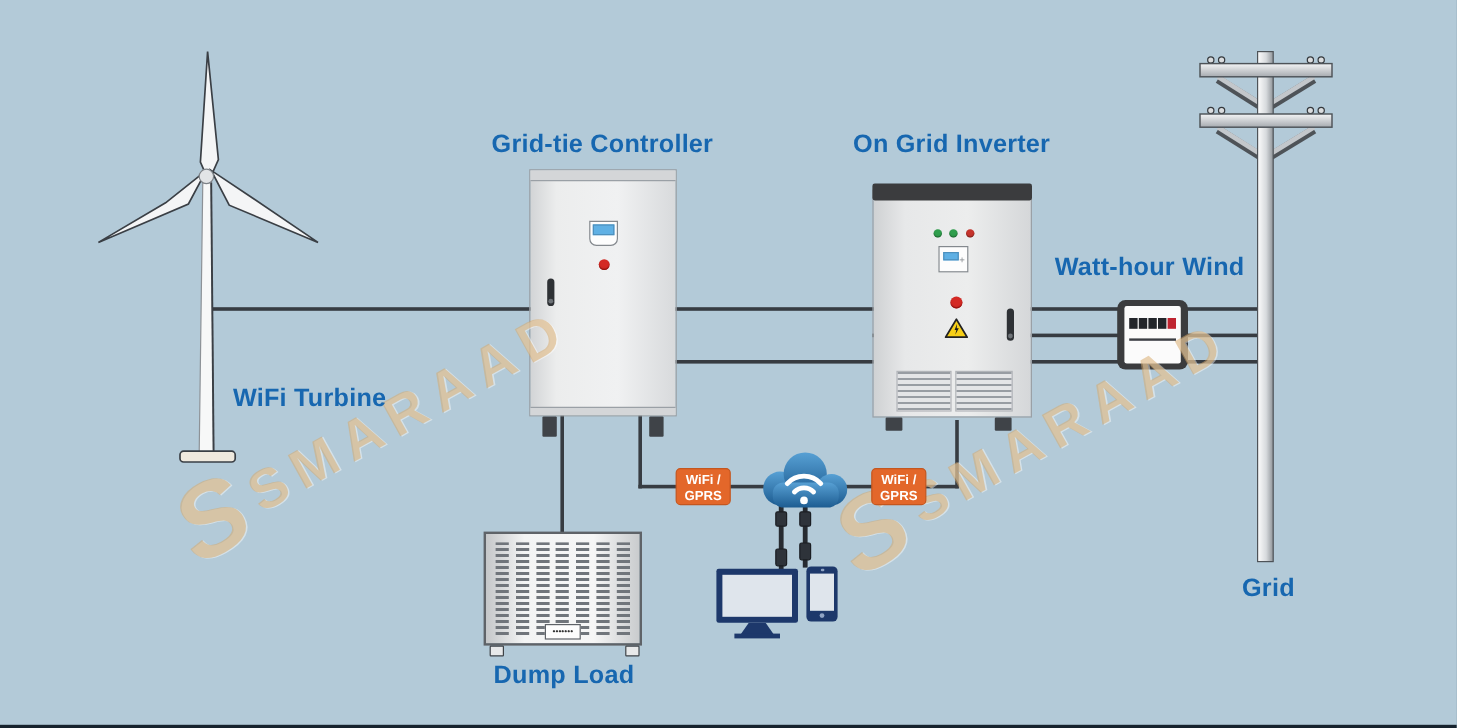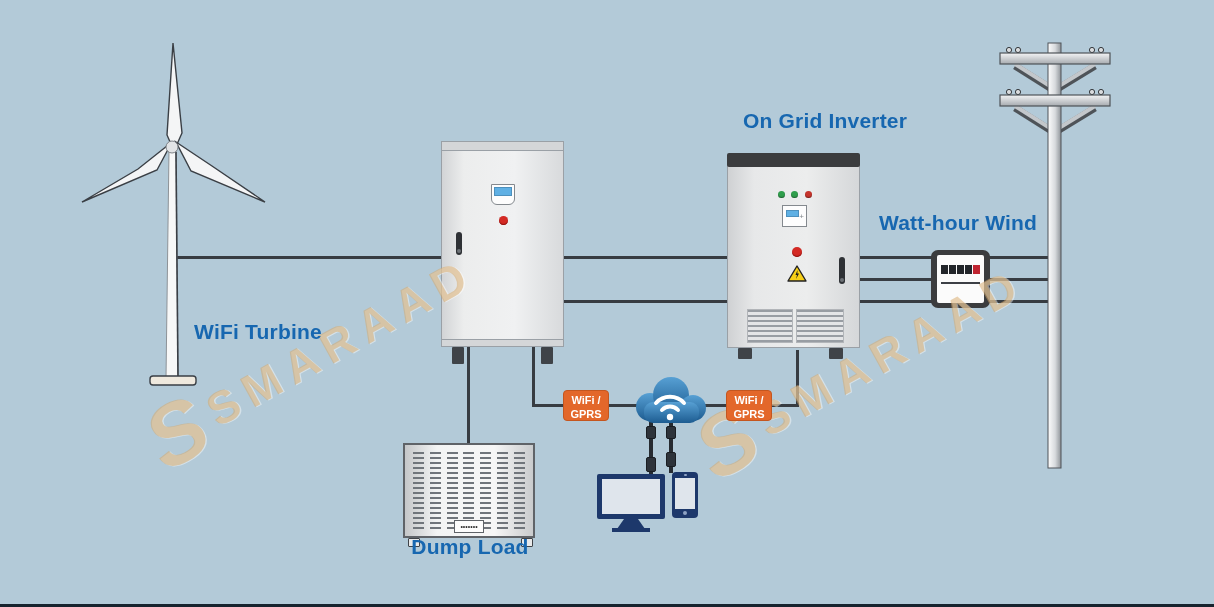--- a/index.html
+++ b/index.html
@@ -260,18 +260,20 @@
       <div class="scr"></div>
     </div>
   <div id="monitor-stand"></div>
   <div id="monitor-base"></div>
   <div id="phone">
     <div class="cam"></div>
     <div class="scr"></div>
     <div class="home"></div>
   </div>
 
-  <div class="lbl" style="left:715px;top:109px">On Grid Inverter</div>
+  <div class="lbl" style="left:392px;top:109px">Grid-tie Controller</div>
+  <div class="lbl" style="left:683px;top:109px">On Grid Inverter</div>
   <div class="lbl" style="left:848px;top:211px">Watt-hour Wind</div>
   <div class="lbl" style="left:148px;top:320px">WiFi Turbine</div>
-  <div class="lbl" style="left:360px;top:535px">Dump Load</div>
+  <div class="lbl" style="left:360px;top:551px">Dump Load</div>
+  <div class="lbl" style="left:947px;top:479px">Grid</div>
 
 </div>
 
 </body></html>

